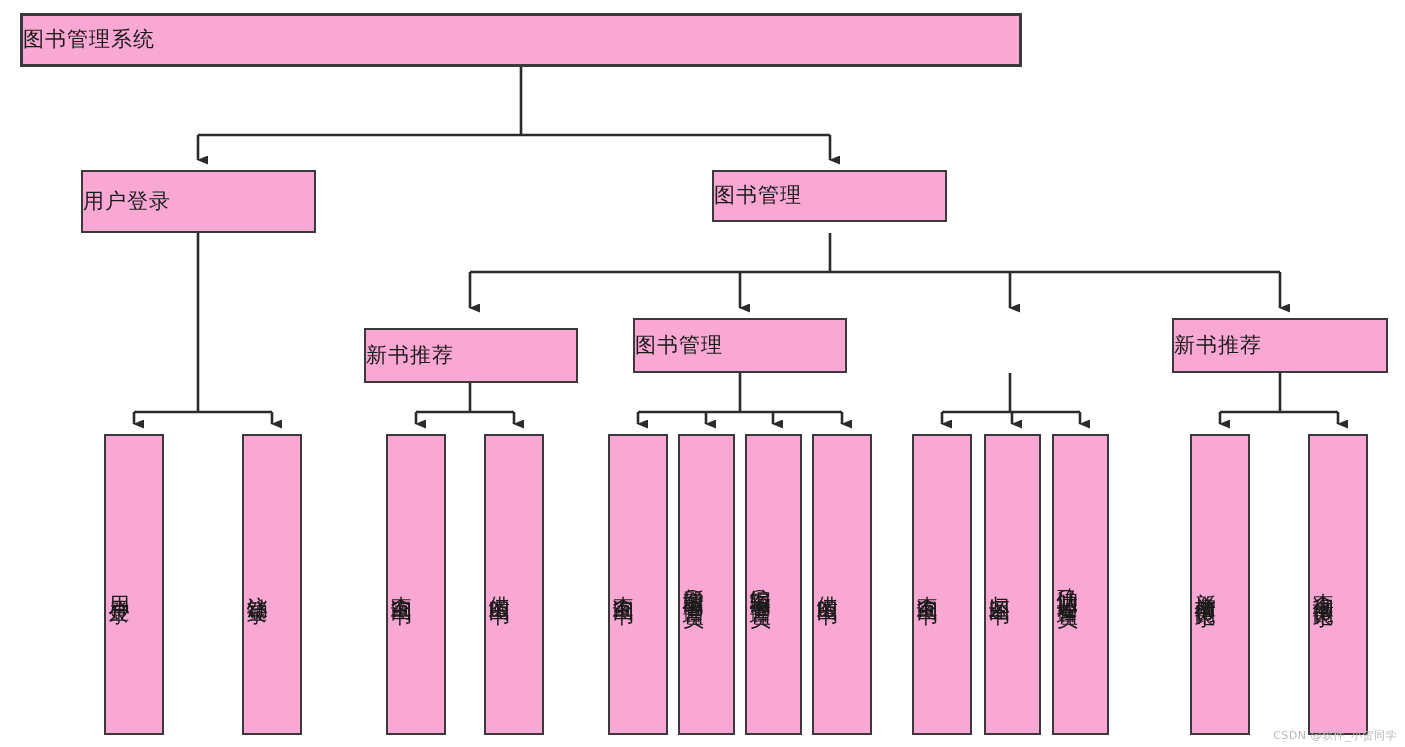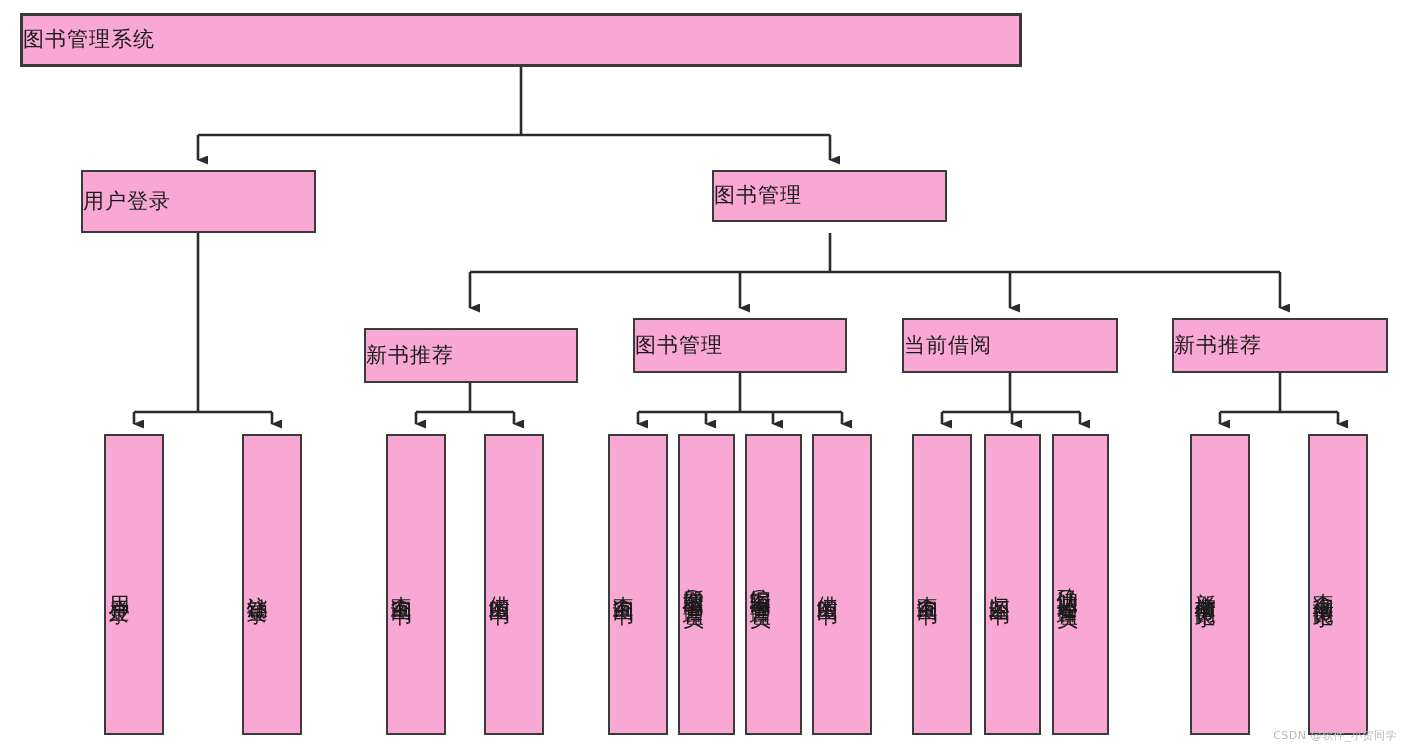--- a/index.html
+++ b/index.html
@@ -82,23 +82,20 @@
   <div class="node lvl1" style="left:712px;top:170px;width:235px;height:52px;">
     <span class="lbl">图书管理</span>
   </div>
 
   <div class="node lvl2" style="left:364px;top:318px;width:214px;height:55px;margin-top:10px;">
     <span class="lbl">新书推荐</span>
   </div>
   <div class="node lvl2" style="left:633px;top:318px;width:214px;height:55px;">
     <span class="lbl">图书管理</span>
   </div>
-  <div class="node lvl2" style="left:902px;top:318px;width:216px;height:55px;">
-    <span class="lbl">当前借阅</span>
-  </div>
   <div class="node lvl2" style="left:1172px;top:318px;width:216px;height:55px;">
     <span class="lbl">新书推荐</span>
   </div>
 
   <div class="node leaf" style="left:104px;top:434px;width:60px;height:301px;">
     <span class="lbl">用户登录</span>
   </div>
   <div class="node leaf" style="left:242px;top:434px;width:60px;height:301px;">
     <span class="lbl">注销登录</span>
   </div>

